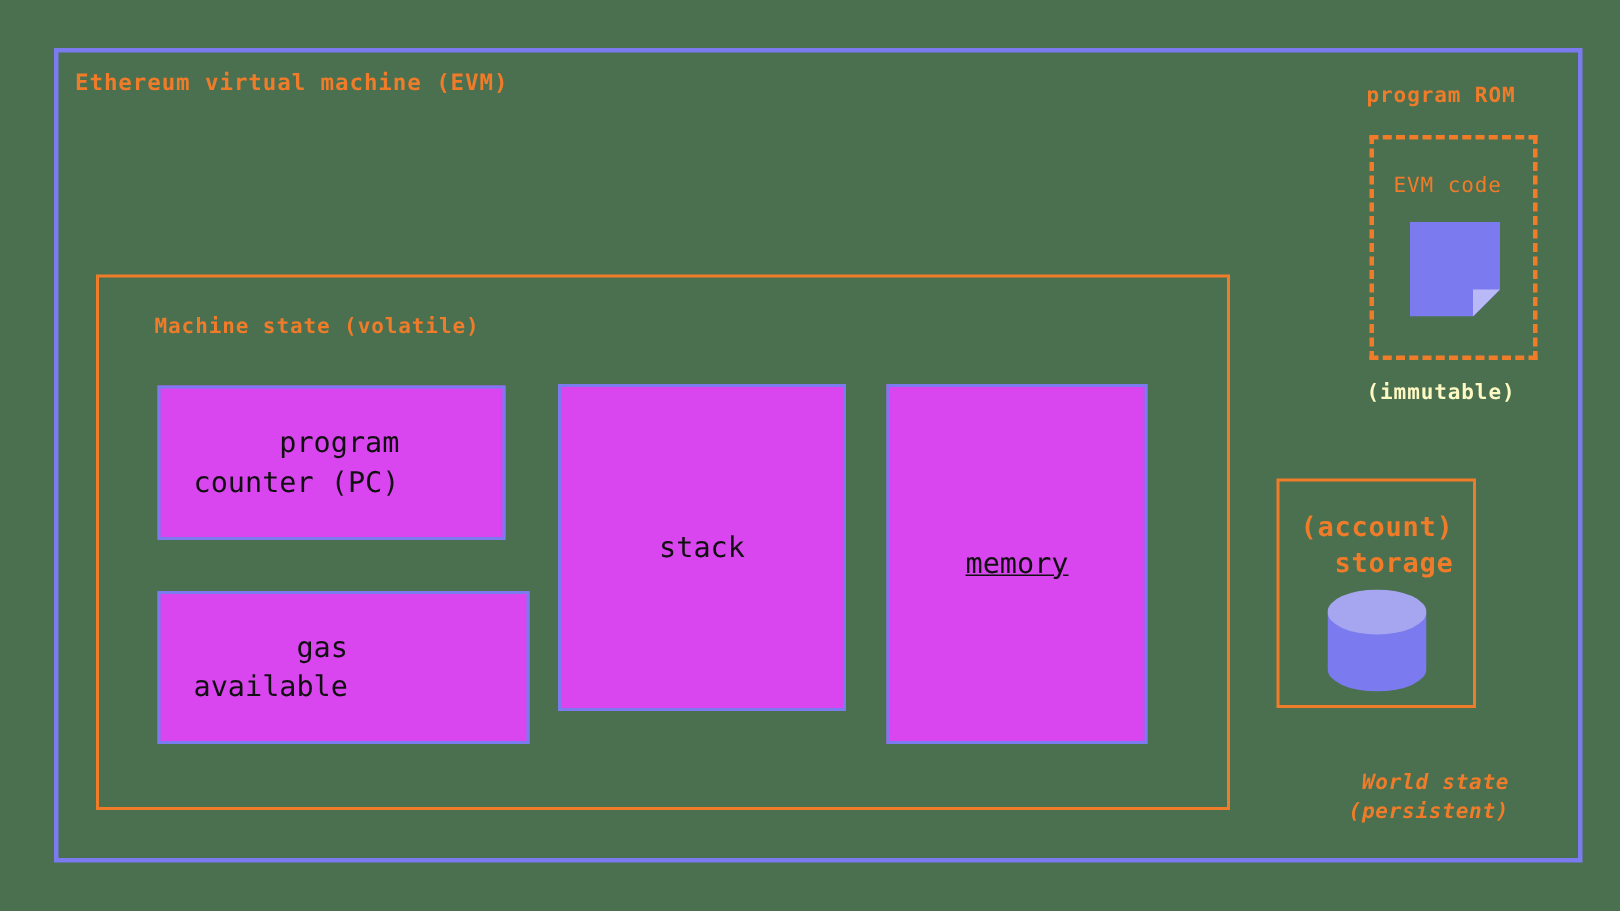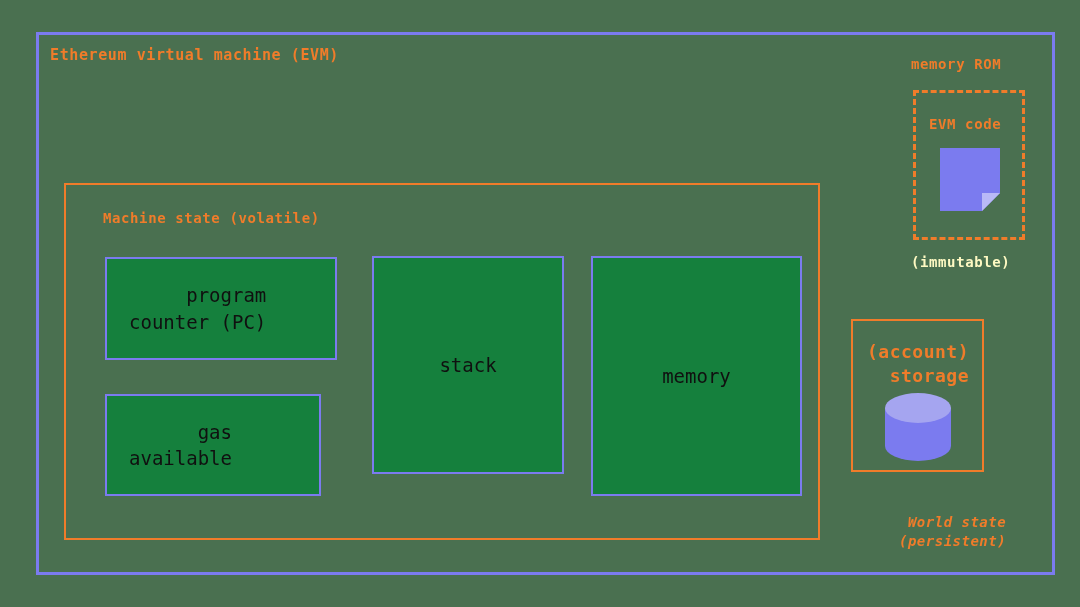--- a/index.html
+++ b/index.html
@@ -61,42 +61,42 @@
     color: #f07c2a;
     font-size: 14px;
     font-weight: bold;
     letter-spacing: 0.6px;
     white-space: nowrap;
   }
 
   
   .pbox {
     position: absolute;
-    background: #15803d;
+    background: #d946ef;
     border: 2px solid #7b7bef;
     box-sizing: border-box;
     display: flex;
     align-items: center;
     color: #101010;
     font-size: 19px;
     line-height: 1.38;
     white-space: pre;
   }
   .pbox.left-text {
     justify-content: flex-start;
     padding-left: 22px;
   }
   .pbox.center-text {
     justify-content: center;
   }
 
   .box-pc     { left: 105px; top: 257px;  width: 232px; height: 103px; }
-  .box-gas    { left: 105px; top: 394px;  width: 216px; height: 102px; }
+  .box-gas    { left: 105px; top: 394px;  width: 248px; height: 102px; }
   .box-stack  { left: 372px; top: 256px;  width: 192px; height: 218px; }
-  .box-memory { left: 591px; top: 256px;  width: 211px; height: 240px; }
+  .box-memory { left: 591px; top: 256px;  width: 174px; height: 240px; text-decoration: underline; }
 
   
   .vrom-title {
     position: absolute;
     left: 911px;
     top: 56px;
     color: #f07c2a;
     font-size: 14px;
     font-weight: bold;
     letter-spacing: 0.6px;
@@ -110,21 +110,21 @@
     height: 150px;
     border: 3px dashed #f07c2a;
     box-sizing: border-box;
   }
   .rom-label {
     position: absolute;
     left: 929px;
     top: 116px;
     color: #f07c2a;
     font-size: 14px;
-    font-weight: bold;
+    font-weight: normal;
     letter-spacing: 0.6px;
     white-space: nowrap;
   }
   .doc-icon {
     position: absolute;
     left: 940px;
     top: 148px;
     width: 60px;
     height: 63px;
   }
@@ -204,21 +204,21 @@
   </div>
 
   <div class="pbox center-text box-stack">
     <span>stack</span>
   </div>
 
   <div class="pbox center-text box-memory">
     <span>memory</span>
   </div>
 
-  <div class="vrom-title">memory ROM</div>
+  <div class="vrom-title">program ROM</div>
   <div class="rom-frame"></div>
   <div class="rom-label">EVM code</div>
 
   <div class="doc-icon">
     <svg viewBox="0 0 60 63" width="60" height="63" aria-hidden="true">
       <path d="M0 0 H60 V45 L42 63 H0 Z" fill="#7b7bef"></path>
       <path d="M60 45 L42 63 V45 Z" fill="#b9b9f7"></path>
     </svg>
   </div>
 

